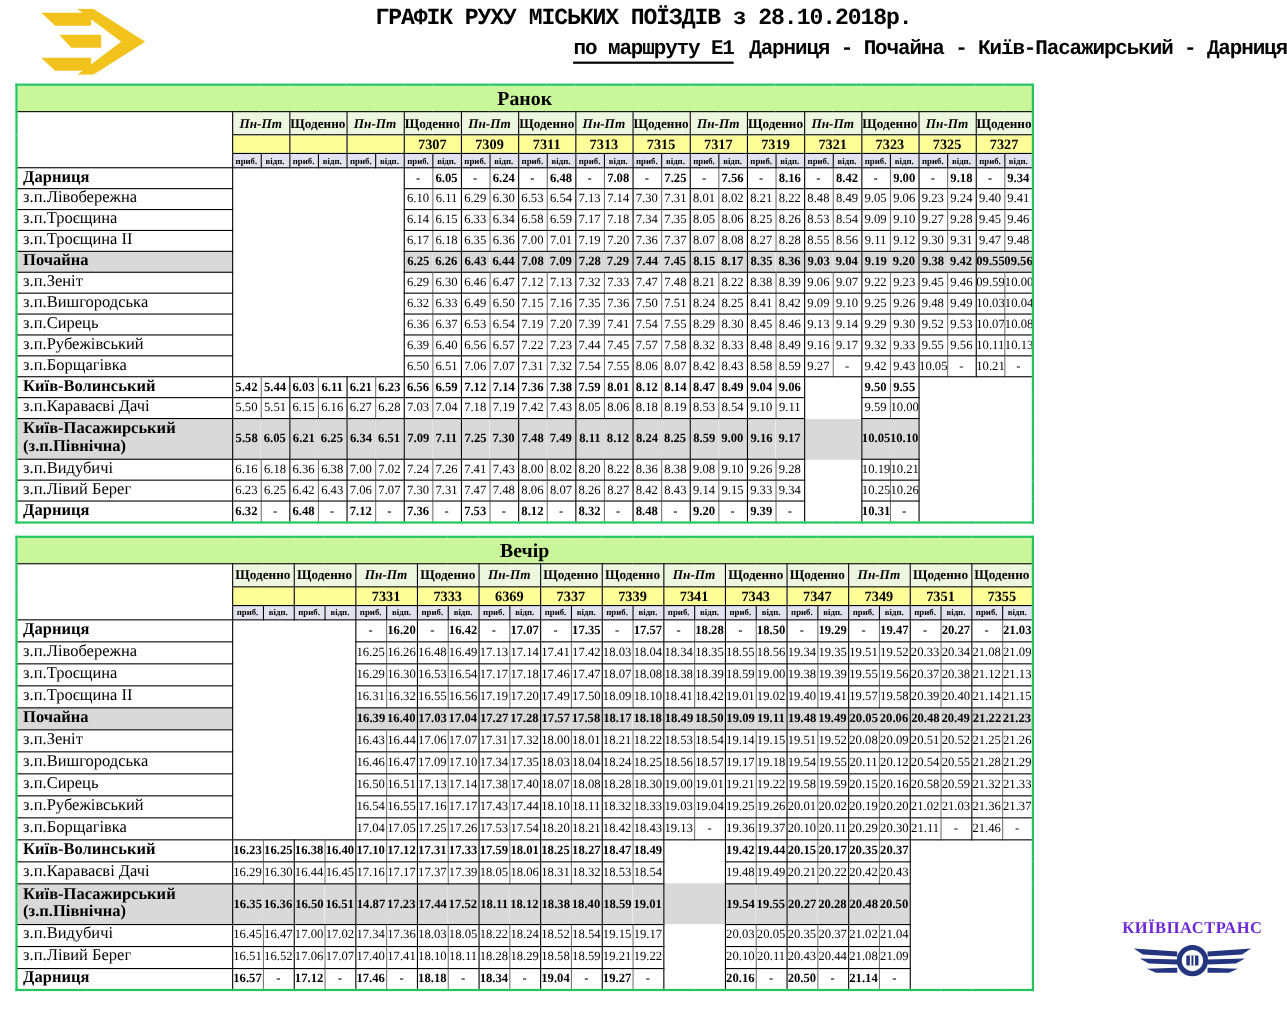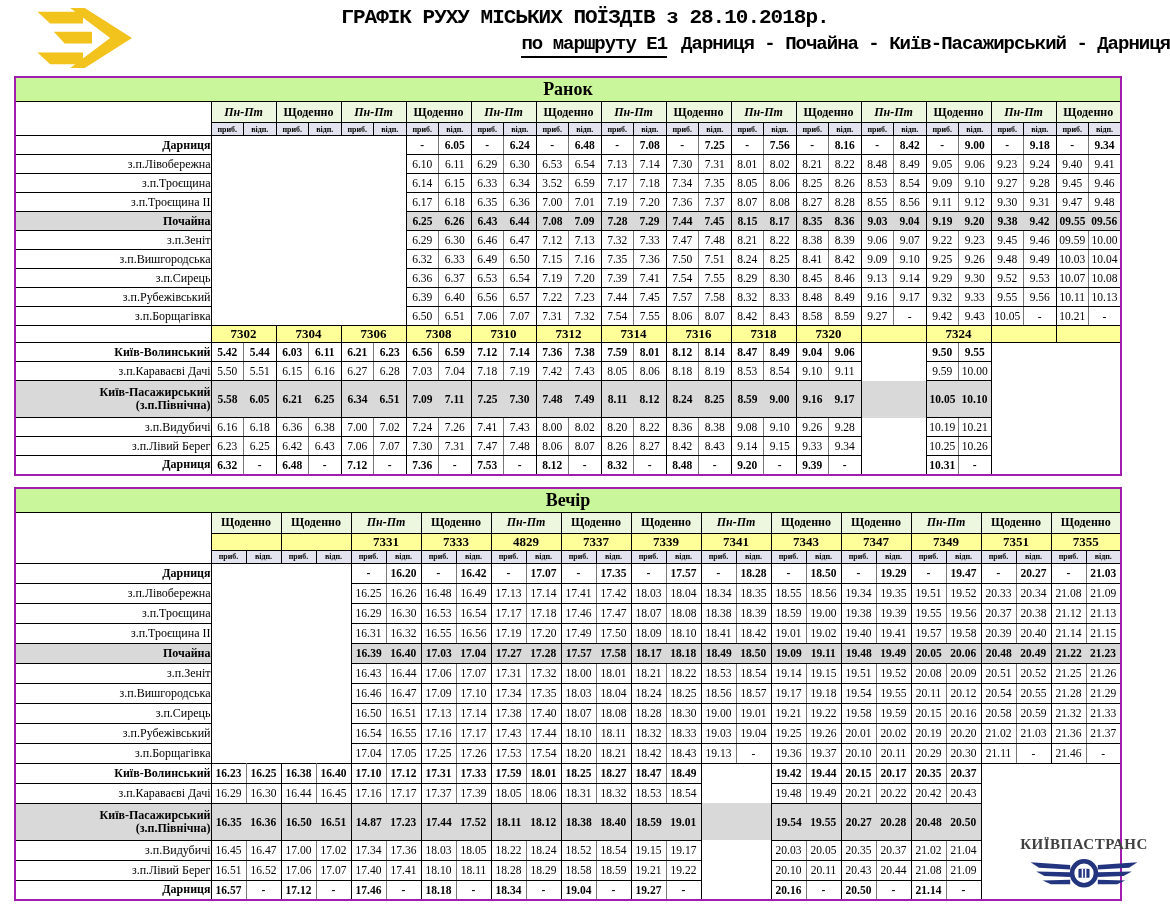--- a/index.html
+++ b/index.html
@@ -7,45 +7,45 @@
         font-family:"Liberation Serif",serif;}
   
   .hdr{position:relative;height:76px;}
   .brand{position:absolute;left:32px;top:8px;}
   .titles{text-align:center;padding-top:6px;}
   .t1{font-family:"Liberation Mono",monospace;font-weight:bold;font-size:21px;letter-spacing:-1px;text-align:center;}
   .t2{font-family:"Liberation Mono",monospace;font-weight:bold;font-size:19px;letter-spacing:-1px;margin-top:4px;text-align:right;}
   .t2 .u{border-bottom:2.5px solid #000;padding-bottom:1px;margin-right:14px;}
   
   #tables{padding-left:14px;}
-  table.tt{border-collapse:collapse;table-layout:fixed;width:1108px;border:2px solid #a21caf;margin-bottom:11px;}
+  table.tt{border-collapse:collapse;table-layout:fixed;width:926px;border:2px solid #22c55e;margin-bottom:11px;}
   .tt td,.tt th{border:1px solid #000;text-align:center;padding:0;overflow:hidden;white-space:nowrap;}
   .tt col.labelcol{width:196px;}
   tr.sect td{background:#c9f59b;font-weight:bold;font-size:18px;height:23px;font-family:"Liberation Serif",serif;}
   tr.dayrow td{background:#edf6de;font-weight:bold;font-size:12px;height:20px;}
   tr.dayrow td.it{font-style:italic;}
   tr.numrow td{background:#ffff99;font-weight:bold;font-size:13px;height:16px;}
   tr.pvrow td{background:#e3e3ef;font-weight:bold;font-size:8px;height:12px;}
   td.corner{border:none !important;background:#fff !important;}
-  th.stn{text-align:right;padding-left:5px;font-size:12px;font-weight:normal;white-space:pre-line;line-height:1.05;}
+  th.stn{text-align:left;padding-left:5px;font-size:15px;font-weight:normal;white-space:pre-line;line-height:1.05;}
   tr.b th.stn,tr.b td.t{font-weight:bold;}
   tr.gray th.stn,tr.gray td.t,tr.gray td.bki{background:#d9d9d9;}
   td.t{font-size:11.5px;}
   td.t.a{border-right:1px solid #777;}
   td.t.d{border-left:1px solid #777;}
   td.t.ml{border-right:none !important;}
   td.t.mr{border-left:none !important;}
   td.bk{border:none;background:#fff;}
   td.bki{border:none;}
   table.m0 tr.data{height:19px;}
   table.m1 tr.data{height:20px;}
   tr.data.tall{height:37px !important;}
   
   .kpt{position:absolute;right:12px;top:836px;width:148px;text-align:center;}
-  .kpt-text{font-family:"Liberation Serif",serif;font-weight:bold;font-size:15px;color:#404040;letter-spacing:0.5px;}
+  .kpt-text{font-family:"Liberation Serif",serif;font-weight:bold;font-size:15px;color:#6d28d9;letter-spacing:0.5px;}
 </style>
 </head>
 <body>
 
 <div class="page">
 
   <div class="hdr">
     <svg class="brand" width="100" height="60" viewBox="0 0 110 66">
       <g fill="#f2c21d">
         <polygon points="58,0 110,33 58,66 42,66 86,33 42,0"></polygon>
@@ -109,20 +109,37 @@
             <td colspan="2" class="">Щоденно</td>
             <td colspan="2" class="it">Пн-Пт</td>
             <td colspan="2" class="">Щоденно</td>
             <td colspan="2" class="it">Пн-Пт</td>
             <td colspan="2" class="">Щоденно</td>
             <td colspan="2" class="it">Пн-Пт</td>
             <td colspan="2" class="">Щоденно</td>
             <td colspan="2" class="it">Пн-Пт</td>
             <td colspan="2" class="">Щоденно</td>
           </tr>
+          <tr class="numrow">
+            <td class="corner"></td>
+            <td colspan="2"></td>
+            <td colspan="2"></td>
+            <td colspan="2"></td>
+            <td colspan="2">7307</td>
+            <td colspan="2">7309</td>
+            <td colspan="2">7311</td>
+            <td colspan="2">7313</td>
+            <td colspan="2">7315</td>
+            <td colspan="2">7317</td>
+            <td colspan="2">7319</td>
+            <td colspan="2">7321</td>
+            <td colspan="2">7323</td>
+            <td colspan="2">7325</td>
+            <td colspan="2">7327</td>
+          </tr>
           <tr class="pvrow">
             <td class="corner"></td>
             <td>приб.</td>
             <td>відп.</td>
             <td>приб.</td>
             <td>відп.</td>
             <td>приб.</td>
             <td>відп.</td>
             <td>приб.</td>
             <td>відп.</td>
@@ -205,21 +222,21 @@
           </tr>
           <tr class="data">
             <th class="stn">з.п.Троєщина</th>
             <td colspan="2" class="bk"></td>
             <td colspan="2" class="bk"></td>
             <td colspan="2" class="bk"></td>
             <td class="t a">6.14</td>
             <td class="t d">6.15</td>
             <td class="t a">6.33</td>
             <td class="t d">6.34</td>
-            <td class="t a">3.52</td>
+            <td class="t a">6.58</td>
             <td class="t d">6.59</td>
             <td class="t a">7.17</td>
             <td class="t d">7.18</td>
             <td class="t a">7.34</td>
             <td class="t d">7.35</td>
             <td class="t a">8.05</td>
             <td class="t d">8.06</td>
             <td class="t a">8.25</td>
             <td class="t d">8.26</td>
             <td class="t a">8.53</td>
@@ -419,37 +436,20 @@
             <td class="t a">8.58</td>
             <td class="t d">8.59</td>
             <td class="t a">9.27</td>
             <td class="t d">-</td>
             <td class="t a">9.42</td>
             <td class="t d">9.43</td>
             <td class="t a">10.05</td>
             <td class="t d">-</td>
             <td class="t a">10.21</td>
             <td class="t d">-</td>
-          </tr>
-          <tr class="numrow">
-            <td class="corner"></td>
-            <td colspan="2">7302</td>
-            <td colspan="2">7304</td>
-            <td colspan="2">7306</td>
-            <td colspan="2">7308</td>
-            <td colspan="2">7310</td>
-            <td colspan="2">7312</td>
-            <td colspan="2">7314</td>
-            <td colspan="2">7316</td>
-            <td colspan="2">7318</td>
-            <td colspan="2">7320</td>
-            <td colspan="2"></td>
-            <td colspan="2">7324</td>
-            <td colspan="2"></td>
-            <td colspan="2"></td>
           </tr>
           <tr class="data b">
             <th class="stn">Київ-Волинський</th>
             <td class="t a">5.42</td>
             <td class="t d">5.44</td>
             <td class="t a">6.03</td>
             <td class="t d">6.11</td>
             <td class="t a">6.21</td>
             <td class="t d">6.23</td>
             <td class="t a">6.56</td>
@@ -664,21 +664,21 @@
             <td colspan="2" class="it">Пн-Пт</td>
             <td colspan="2" class="">Щоденно</td>
             <td colspan="2" class="">Щоденно</td>
           </tr>
           <tr class="numrow">
             <td class="corner"></td>
             <td colspan="2"></td>
             <td colspan="2"></td>
             <td colspan="2">7331</td>
             <td colspan="2">7333</td>
-            <td colspan="2">4829</td>
+            <td colspan="2">6369</td>
             <td colspan="2">7337</td>
             <td colspan="2">7339</td>
             <td colspan="2">7341</td>
             <td colspan="2">7343</td>
             <td colspan="2">7347</td>
             <td colspan="2">7349</td>
             <td colspan="2">7351</td>
             <td colspan="2">7355</td>
           </tr>
           <tr class="pvrow">

